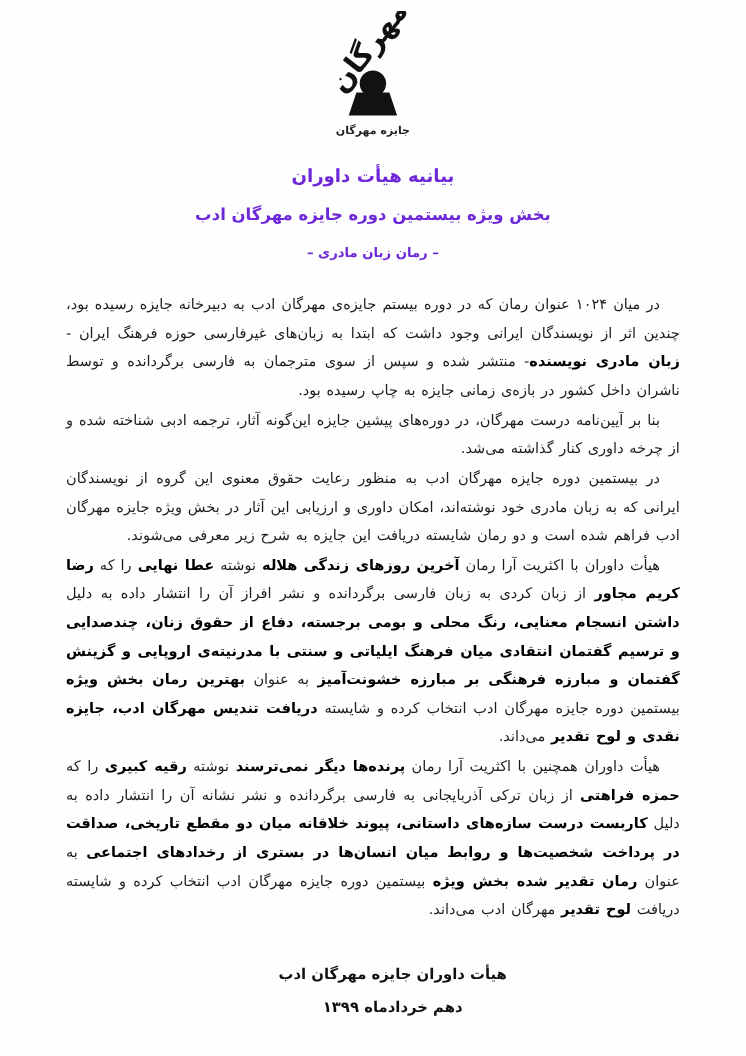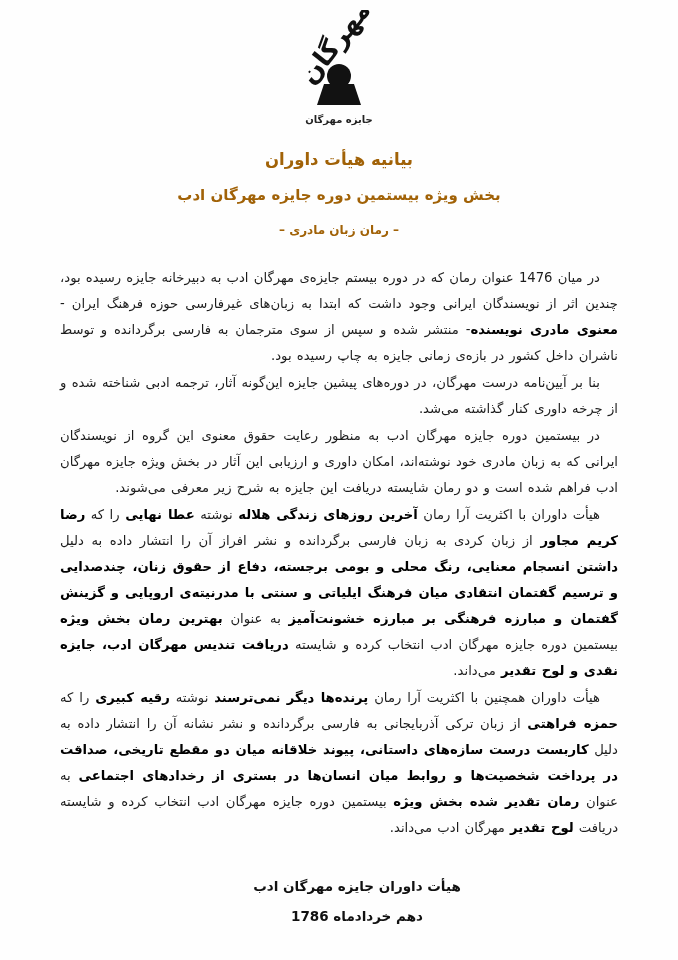--- a/index.html
+++ b/index.html
@@ -22,21 +22,21 @@
   .logo-caption {
     font-size: 10px;
     font-weight: bold;
     color: #222;
     margin-top: 2px;
     letter-spacing: 1px;
   }
 
   
   .headings { text-align: center; margin-top: 18px; }
-  .heading-line { font-weight: bold; color: #a16207; }
+  .heading-line { font-weight: bold; color: #6d28d9; }
   .heading-1 { font-size: 16.5px; line-height: 34px; }
   .heading-2 { font-size: 15px; line-height: 36px; }
   .heading-3 { font-size: 12px; line-height: 34px; }
 
   
   .body-text {
     margin: 18px 60px 0 60px;
     width: 558px;
     font-size: 13.2px;
   }
@@ -67,25 +67,25 @@
     <div class="logo-caption">جایزه مهرگان</div>
   </div>
 
   <div class="headings">
     <div class="heading-line heading-1">بیانیه هیأت داوران</div>
     <div class="heading-line heading-2">بخش ویژه بیستمین دوره جایزه مهرگان ادب</div>
     <div class="heading-line heading-3">– رمان زبان مادری –</div>
   </div>
 
   <div class="body-text" id="body-paragraphs">
-      <p><span>در میان 1476 عنوان رمان که در دوره بیستم جایزه‌ی مهرگان ادب به دبیرخانه جایزه رسیده بود، چندین اثر از نویسندگان ایرانی وجود داشت که ابتدا به زبان‌های غیرفارسی حوزه فرهنگ ایران - </span><b>معنوی مادری نویسنده</b><span>- منتشر شده و سپس از سوی مترجمان به فارسی برگردانده و توسط ناشران داخل کشور در بازه‌ی زمانی جایزه به چاپ رسیده بود.</span></p>
+      <p><span>در میان ۱۰۲۴ عنوان رمان که در دوره بیستم جایزه‌ی مهرگان ادب به دبیرخانه جایزه رسیده بود، چندین اثر از نویسندگان ایرانی وجود داشت که ابتدا به زبان‌های غیرفارسی حوزه فرهنگ ایران - </span><b>زبان مادری نویسنده</b><span>- منتشر شده و سپس از سوی مترجمان به فارسی برگردانده و توسط ناشران داخل کشور در بازه‌ی زمانی جایزه به چاپ رسیده بود.</span></p>
       <p><span>بنا بر آیین‌نامه درست مهرگان، در دوره‌های پیشین جایزه این‌گونه آثار، ترجمه ادبی شناخته شده و از چرخه داوری کنار گذاشته می‌شد.</span></p>
       <p><span>در بیستمین دوره جایزه مهرگان ادب به منظور رعایت حقوق معنوی این گروه از نویسندگان ایرانی که به زبان مادری خود نوشته‌اند، امکان داوری و ارزیابی این آثار در بخش ویژه جایزه مهرگان ادب فراهم شده است و دو رمان شایسته دریافت این جایزه به شرح زیر معرفی می‌شوند.</span></p>
       <p><span>هیأت داوران با اکثریت آرا رمان </span><b>آخرین روزهای زندگی هلاله</b><span> نوشته </span><b>عطا نهایی</b><span> را که </span><b>رضا کریم مجاور</b><span> از زبان کردی به زبان فارسی برگردانده و نشر افراز آن را انتشار داده به دلیل </span><b>داشتن انسجام معنایی، رنگ محلی و بومی برجسته، دفاع از حقوق زنان، چندصدایی و ترسیم گفتمان انتقادی میان فرهنگ ایلیاتی و سنتی با مدرنیته‌ی اروپایی و گزینش گفتمان و مبارزه فرهنگی بر مبارزه خشونت‌آمیز</b><span> به عنوان </span><b>بهترین رمان بخش ویژه</b><span> بیستمین دوره جایزه مهرگان ادب انتخاب کرده و شایسته </span><b>دریافت تندیس مهرگان ادب، جایزه نقدی و لوح تقدیر</b><span> می‌داند.</span></p>
       <p><span>هیأت داوران همچنین با اکثریت آرا رمان </span><b>پرنده‌ها دیگر نمی‌ترسند</b><span> نوشته </span><b>رقیه کبیری</b><span> را که </span><b>حمزه فراهتی</b><span> از زبان ترکی آذربایجانی به فارسی برگردانده و نشر نشانه آن را انتشار داده به دلیل </span><b>کاربست درست سازه‌های داستانی، پیوند خلاقانه میان دو مقطع تاریخی، صداقت در پرداخت شخصیت‌ها و روابط میان انسان‌ها در بستری از رخدادهای اجتماعی</b><span> به عنوان </span><b>رمان تقدیر شده بخش ویژه</b><span> بیستمین دوره جایزه مهرگان ادب انتخاب کرده و شایسته دریافت </span><b>لوح تقدیر</b><span> مهرگان ادب می‌داند.</span></p>
     </div>
 
   <div class="signature">
     <div class="sig-line">هیأت داوران جایزه مهرگان ادب</div>
-    <div class="sig-line">دهم خردادماه 1786</div>
+    <div class="sig-line">دهم خردادماه ۱۳۹۹</div>
   </div>
 
 </div>
 
 </body></html>

